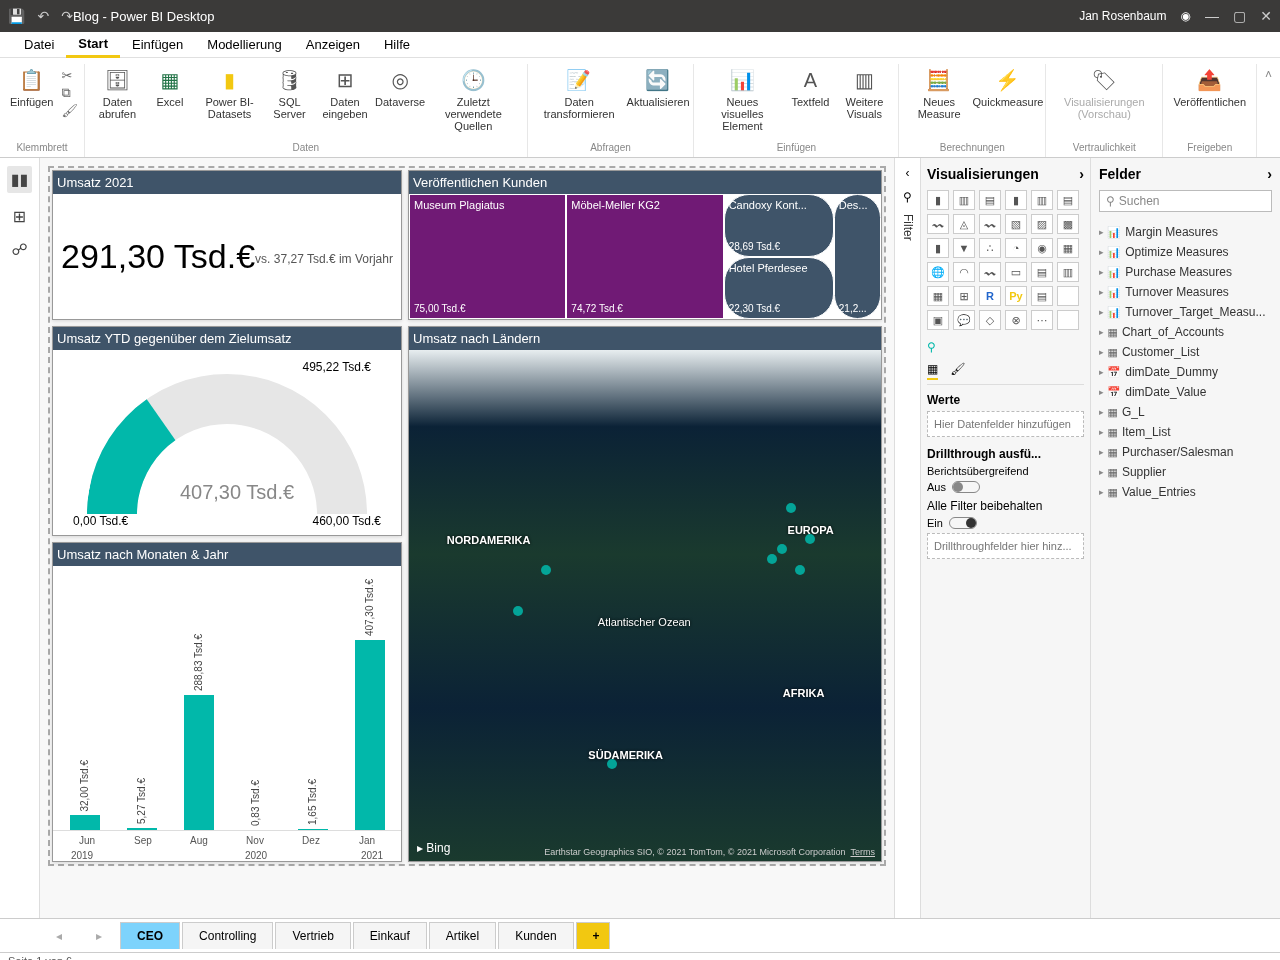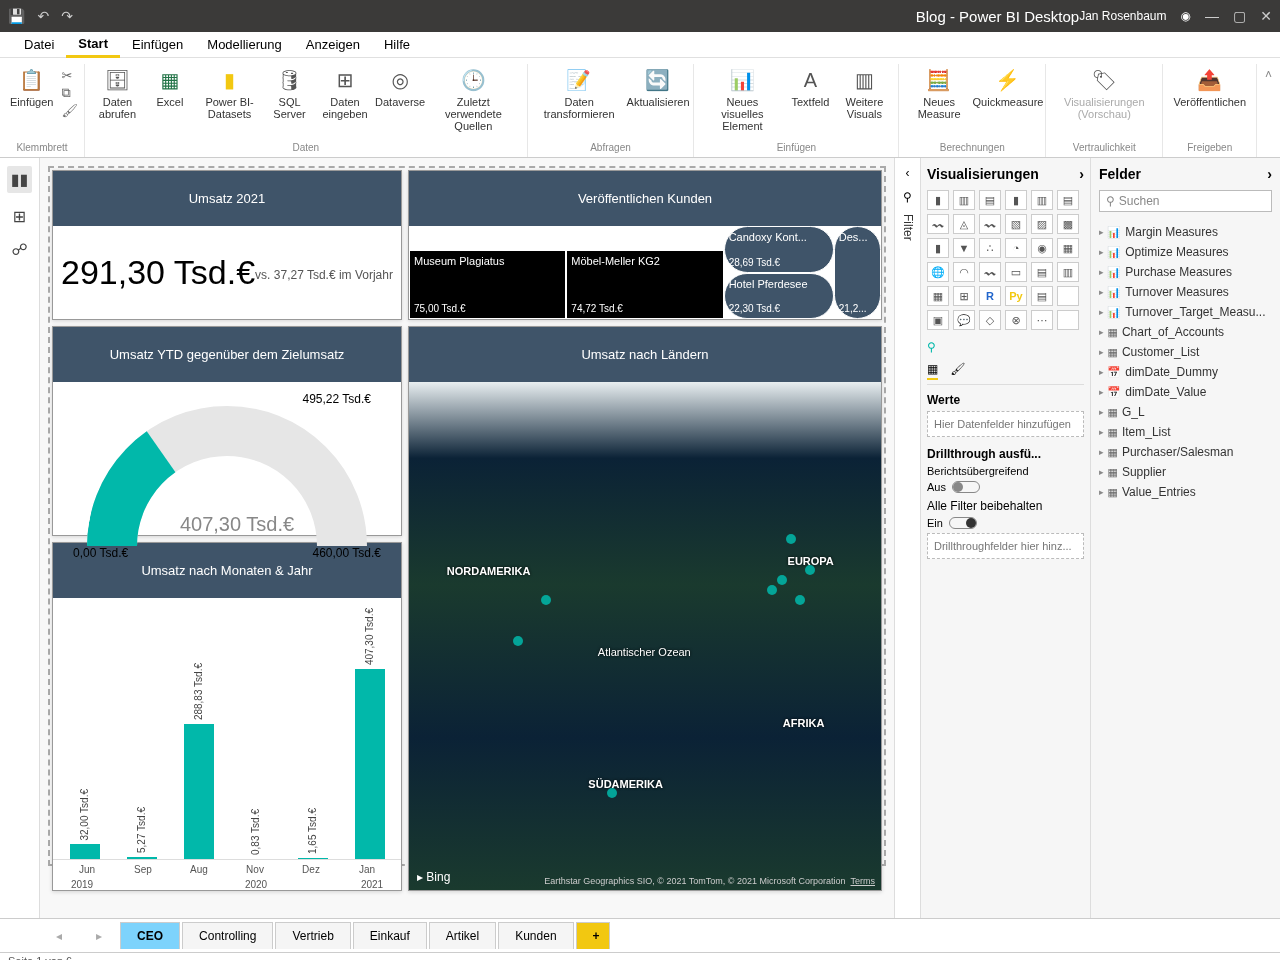--- a/index.html
+++ b/index.html
@@ -1,20 +1,20 @@
 <!DOCTYPE html>
 <html><head>
 <meta charset="utf-8">
 <style>
 * { box-sizing: border-box; margin: 0; padding: 0; font-family: "Segoe UI", sans-serif; }
 body { background: #f3f3f3; width: 1280px; height: 960px; overflow: hidden; font-size: 12px; }
 .titlebar { background: #3b3a39; height: 32px; display: flex; align-items: center; color: #fff; padding: 0 8px; }
 .titlebar .qat { display: flex; gap: 12px; align-items: center; }
 .titlebar .qat span { font-size: 14px; color: #ccc; }
-.titlebar .title { flex: 1; text-align: right; font-size: 15px; }
+.titlebar .title { flex: 1; text-align: left; font-size: 13px; }
 .titlebar .user { display: flex; gap: 14px; align-items: center; font-size: 12px; }
 .titlebar .winbtn { font-size: 14px; color: #ccc; }
 .menubar { background: #fff; height: 26px; display: flex; align-items: center; padding: 0 12px; border-bottom: 1px solid #e0e0e0; }
 .menubar .tab { padding: 4px 12px; font-size: 13px; cursor: pointer; }
 .menubar .tab.active { border-bottom: 3px solid #f2c811; font-weight: 700; }
 .ribbon { background: #fff; height: 100px; display: flex; border-bottom: 1px solid #ccc; padding-top: 6px; }
 .ribgroup { display: flex; flex-direction: column; align-items: center; border-right: 1px solid #e7e7e7; padding: 0 6px; }
 .ribrow { display: flex; gap: 4px; flex: 1; }
 .ribitem { display: flex; flex-direction: column; align-items: center; justify-content: flex-start; min-width: 44px; padding: 2px 4px; cursor: pointer; font-size: 11px; text-align: center; color: #333; }
 .ribitem.disabled { color: #aaa; }
@@ -22,21 +22,21 @@
 .riblabel { line-height: 1.1; margin-top: 2px; }
 .ribgrouplabel { font-size: 10px; color: #888; padding: 2px 0 4px; }
 .main { display: flex; height: 760px; }
 .vtoolbar { width: 40px; background: #fff; border-right: 1px solid #ddd; display: flex; flex-direction: column; align-items: center; padding-top: 8px; gap: 14px; }
 .vtoolbar span { font-size: 16px; color: #444; cursor: pointer; }
 .vtoolbar span.active { background: #e6e6e6; padding: 4px; border-radius: 2px; }
 .canvas { flex: 1; background: #f8f8f8; padding: 8px; overflow: hidden; position: relative; }
 .dashwrap { border: 2px dashed #aaa; padding: 2px; display: grid; grid-template-columns: 350px 1fr; gap: 6px; height: 700px; }
 .leftcol { display: flex; flex-direction: column; gap: 6px; }
 .card { border: 1px solid #999; background: #fff; display: flex; flex-direction: column; box-shadow: 0 1px 4px rgba(0,0,0,.15); }
-.cardhead { background: #3f5469; color: #fff; text-align: center; font-size: 13px; padding: 20px; }
+.cardhead { background: #3f5469; color: #fff; text-align: left; font-size: 13px; padding: 4px; }
 .kpi { height: 150px; }
 .kpibody { flex: 1; display: flex; flex-direction: row; align-items: center; justify-content: center; }
 .kpival { font-size: 34px; font-weight: 300; }
 .kpisub { font-size: 12px; color: #555; margin-top: 4px; }
 .gauge { height: 210px; }
 .gaugebody { flex: 1; position: relative; padding: 10px; }
 .gaugetop { text-align: right; font-size: 12px; padding-right: 20px; }
 .gaugearc { position: relative; width: 280px; height: 140px; margin: 0 auto; overflow: hidden; }
 .gaugebg { position: absolute; width: 280px; height: 280px; border-radius: 50%; border: 50px solid #e6e6e6; top: 0; }
 .gaugefg { position: absolute; width: 280px; height: 280px; border-radius: 50%; border: 50px solid transparent; border-left-color: #01b8aa; border-bottom-color: #01b8aa; top: 0; transform: rotate(10deg); }
@@ -46,21 +46,21 @@
 .bars { flex: 1; display: flex; align-items: flex-end; justify-content: space-around; padding: 10px 6px 0; gap: 6px; height: 220px; }
 .barcol { display: flex; flex-direction: column; align-items: center; width: 40px; }
 .bar { width: 30px; background: #01b8aa; }
 .barlab { writing-mode: vertical-rl; font-size: 10px; color: #444; margin-bottom: 4px; transform: rotate(180deg); }
 .baraxis { display: flex; justify-content: space-around; font-size: 10px; color: #555; padding: 4px 6px; border-top: 1px solid #ddd; }
 .baryear { display: flex; justify-content: space-around; font-size: 10px; color: #555; }
 .rightcol { display: flex; flex-direction: column; gap: 6px; }
 .treemap { height: 150px; }
 .tmbody { flex: 1; display: grid; grid-template-columns: 1fr 1fr 0.7fr 0.3fr; }
 .tmcell { border: 1px solid #fff; color: #fff; padding: 4px; font-size: 11px; position: relative; display: flex; flex-direction: column; justify-content: space-between; }
-.tmcell.big { background: #000000; margin-top: 24px; }
+.tmcell.big { background: #701a75; }
 .tmcell.med { background: #3f5469; border-radius: 25px; }
 .tmval { font-size: 10px; }
 .tmcol3 { display: flex; flex-direction: column; }
 .mapcard { flex: 1; }
 .mapbody { flex: 1; background: linear-gradient(180deg,#e8eef0 0%, #0b2236 15%, #1a3a2e 40%, #0b2236 70%, #1a3a2e 100%); position: relative; color: #fff; font-size: 11px; }
 .maplabel { position: absolute; text-shadow: 0 0 3px #000; font-weight: 600; }
 .mapdot { position: absolute; width: 10px; height: 10px; background: #01b8aa; border-radius: 50%; opacity: .85; }
 .mapattr { position: absolute; bottom: 4px; right: 6px; font-size: 9px; color: #ccc; }
 .mapbing { position: absolute; bottom: 6px; left: 8px; font-size: 12px; color: #fff; }
 .filtercol { width: 26px; background: #fff; border-left: 1px solid #ddd; display: flex; flex-direction: column; align-items: center; padding-top: 8px; gap: 10px; }

